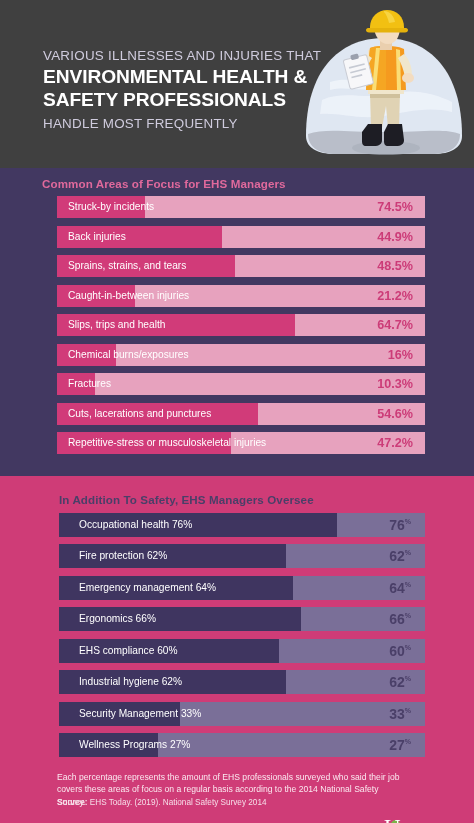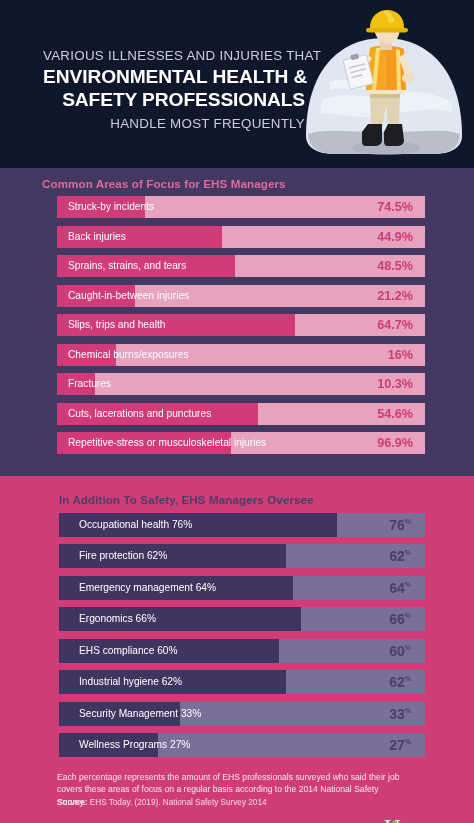--- a/index.html
+++ b/index.html
@@ -17,23 +17,22 @@
     width: 474px;
     height: 823px;
     overflow: hidden;
     background: #ffffff;
   }
 
   
   .header {
     position: relative;
     height: 168px;
-    background: #0f172a;
+    background: #404040;
     overflow: hidden;
-    text-align: right;
   }
   .title-block {
     position: absolute;
     left: 43px;
     top: 46px;
     width: 262px;
     z-index: 3;
   }
   .title-line-thin {
     color: #cfcbdd;
@@ -320,21 +319,21 @@
           <div class="row1-value">10.3%</div>
         </div>
         <div class="row1">
           <div class="row1-fill" style="width: 54.6%;"></div>
           <div class="row1-label">Cuts, lacerations and punctures</div>
           <div class="row1-value">54.6%</div>
         </div>
         <div class="row1">
           <div class="row1-fill" style="width: 47.2%;"></div>
           <div class="row1-label">Repetitive-stress or musculoskeletal injuries</div>
-          <div class="row1-value">96.9%</div>
+          <div class="row1-value">47.2%</div>
         </div>
       </div>
   </div>
 
   <div class="section-two">
     <div class="sec2-heading">In Addition To Safety, EHS Managers Oversee</div>
     <div class="bar-list-2">
         <div class="row2">
           <div class="row2-fill" style="width: 76%;"></div>
           <div class="row2-label">Occupational health 76%</div>

